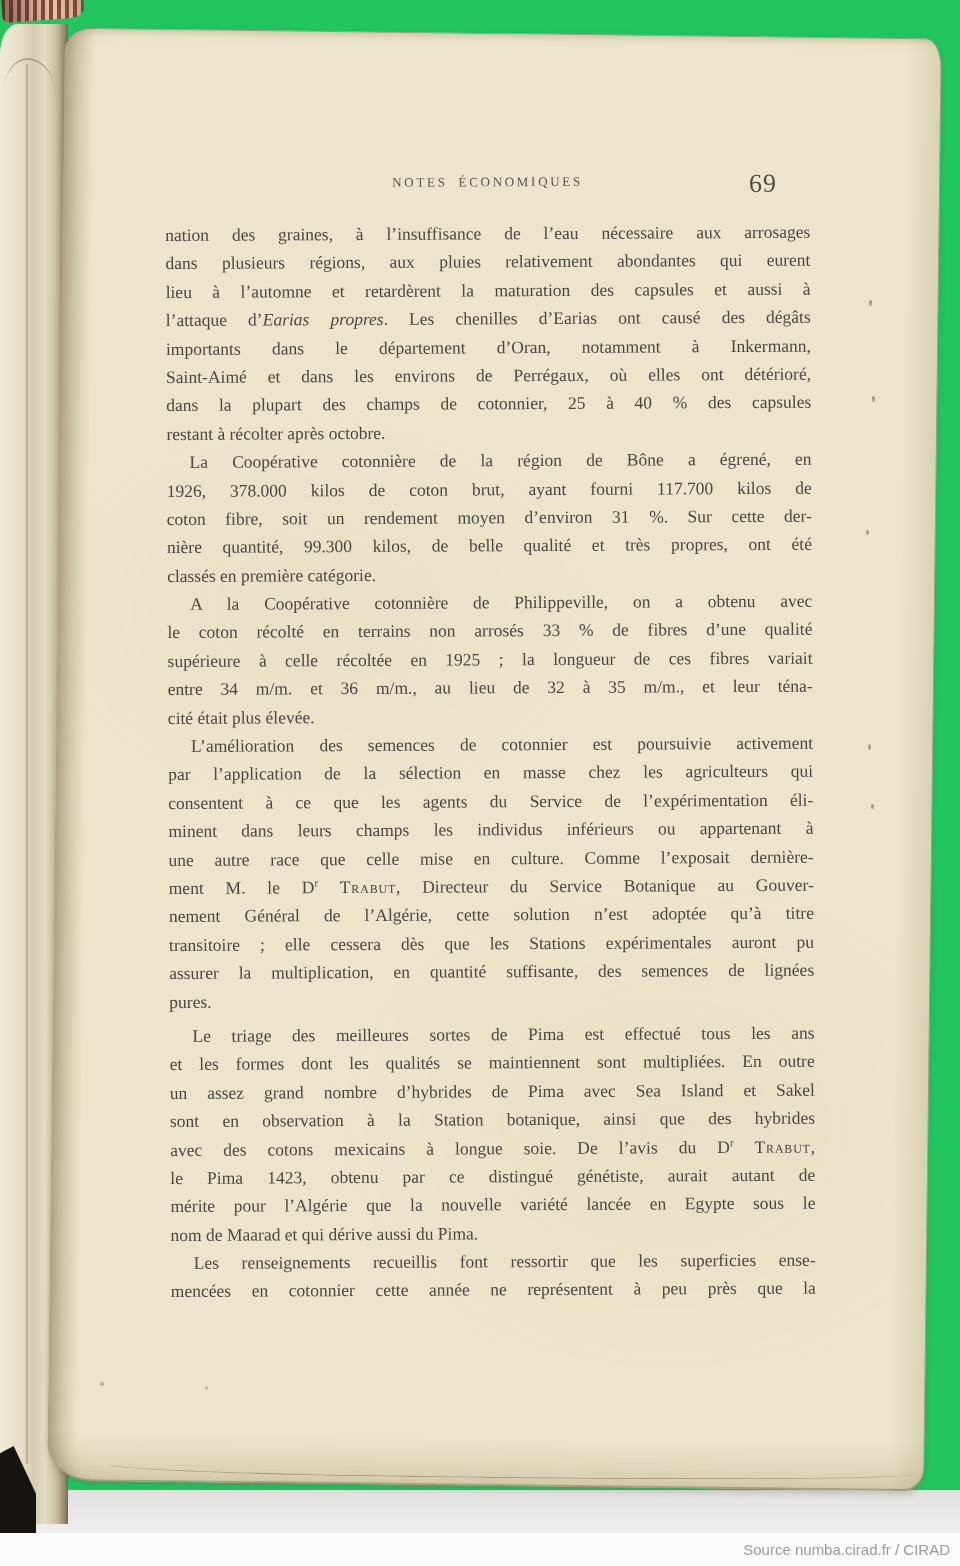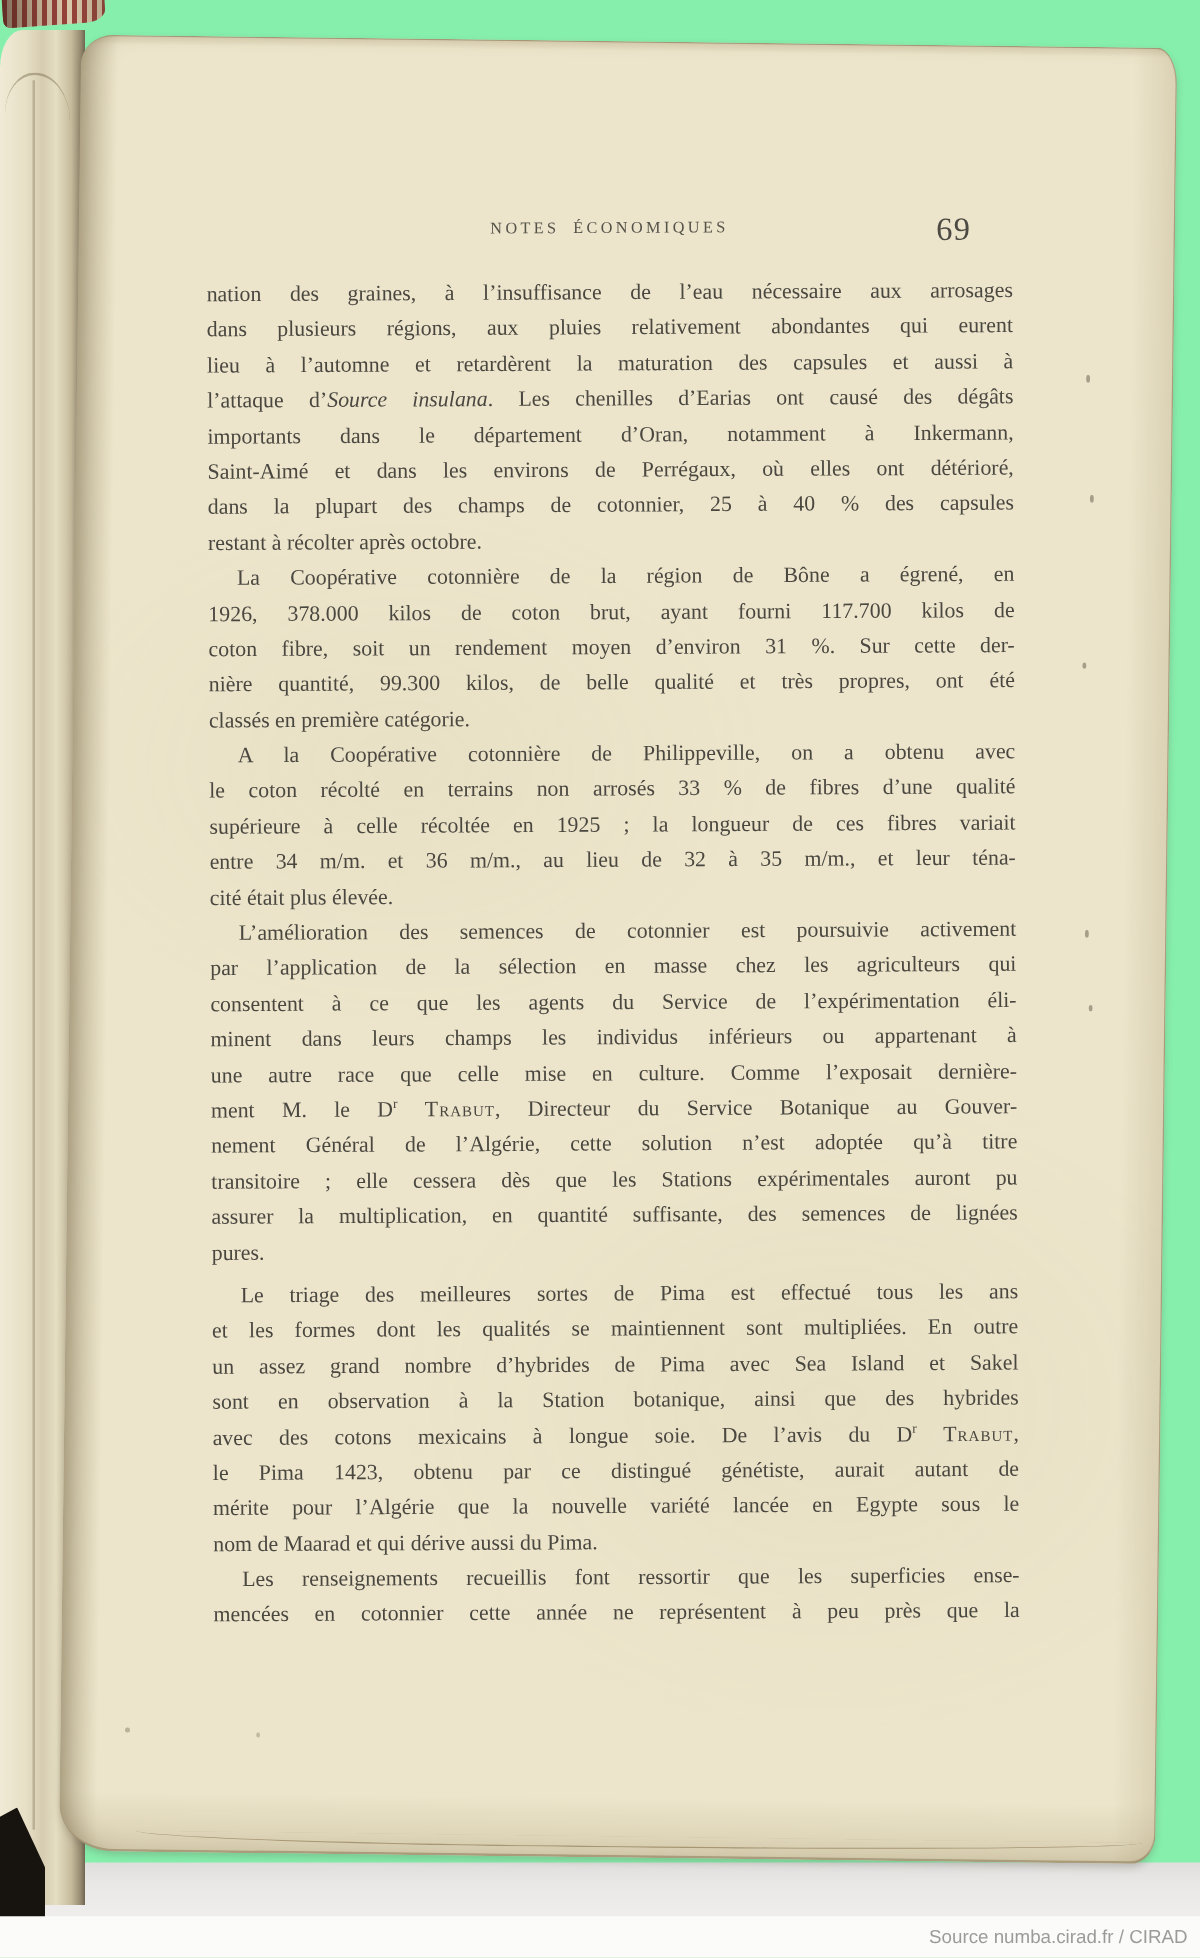--- a/index.html
+++ b/index.html
@@ -1,17 +1,17 @@
 <!DOCTYPE html>
 <html><head>
 <meta charset="utf-8">
 <style>
   html,body{margin:0;padding:0;}
   body{font-family:"Liberation Serif", serif;}
-  #canvas{position:relative;width:960px;height:1566px;overflow:hidden;background:#86efac;}
+  #canvas{position:relative;width:960px;height:1566px;overflow:hidden;background:#22c55e;}
 
   
   .bed-band{position:absolute;left:0;top:1490px;width:960px;height:44px;background:linear-gradient(180deg,#dededc 0,#e9e8e6 40%,#efeeec 100%);z-index:1;}
 
   
   .left-pages{position:absolute;left:0;top:24px;width:68px;height:1500px;z-index:2;
     background:linear-gradient(90deg,#f0ead6 0%,#e7e0c6 30%,#d6ccb1 50%,#e5dec2 66%,#c6ba9c 84%,#958a6f 95%,#6f6551 100%);
     border-top-left-radius:18px 30px;}
   .left-pages::before{content:"";position:absolute;left:26px;top:40px;bottom:60px;width:2px;background:rgba(120,105,75,.35);border-radius:2px;}
   .left-pages::after{content:"";position:absolute;left:4px;top:34px;width:52px;height:70px;border-top:2px solid rgba(130,115,85,.5);border-radius:50% 60% 0 0;}
@@ -89,21 +89,21 @@
   <div class="text-layer">
     <div class="running-head">
       <span class="running-title">NOTES ÉCONOMIQUES</span>
       <span class="folio">69</span>
     </div>
     <div class="page-text">
         <div class="para">
           <div class="line">nation des graines, à l’insuffisance de l’eau nécessaire aux arrosages</div>
           <div class="line">dans plusieurs régions, aux pluies relativement abondantes qui eurent</div>
           <div class="line">lieu à l’automne et retardèrent la maturation des capsules et aussi à</div>
-          <div class="line">l’attaque d’<i>Source insulana</i>. Les chenilles d’Earias ont causé des dégâts</div>
+          <div class="line">l’attaque d’<i>Earias propres</i>. Les chenilles d’Earias ont causé des dégâts</div>
           <div class="line">importants dans le département d’Oran, notamment à Inkermann,</div>
           <div class="line">Saint-Aimé et dans les environs de Perrégaux, où elles ont détérioré,</div>
           <div class="line">dans la plupart des champs de cotonnier, 25 à 40&nbsp;% des capsules</div>
           <div class="line endline">restant à récolter après octobre.</div>
         </div>
         <div class="para">
           <div class="line indent">La Coopérative cotonnière de la région de Bône a égrené, en</div>
           <div class="line">1926, 378.000 kilos de coton brut, ayant fourni 117.700 kilos de</div>
           <div class="line">coton fibre, soit un rendement moyen d’environ 31&nbsp;%. Sur cette der-</div>
           <div class="line">nière quantité, 99.300 kilos, de belle qualité et très propres, ont été</div>

